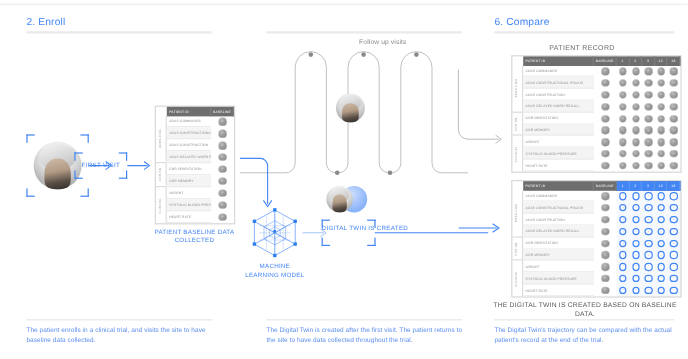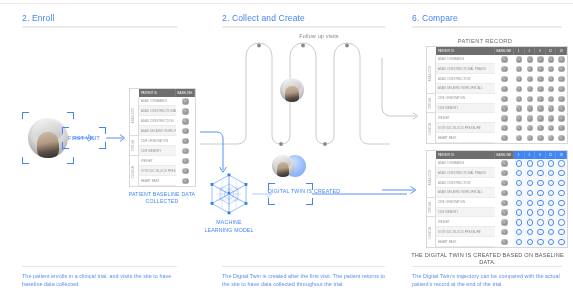--- a/index.html
+++ b/index.html
@@ -285,21 +285,20 @@
         </div>
       </div>
 
     <div class="blue-cap" style="left:112px; top:191px; width:100px;">PATIENT BASELINE DATA COLLECTED</div>
 
     <div class="caption-rule" style="left:22px; top:266px; width:155px;"></div>
     <div class="caption" style="left:22px; top:272px; width:165px;">The patient enrolls in a clinical trial, and visits the site to have baseline data collected.</div>
   </div>
 
   <div class="panel" id="panel2">
-    <div class="panel-title">2. Collect and Create</div>
     <div class="panel-rule"></div>
 
     <div class="grey-cap" style="left:84px; top:33px; width:70px;">Follow up visits</div>
 
     <svg style="position:absolute; left:0px; top:40px;" width="190" height="110" viewBox="0 0 190 110">
       <path d="M-8 104
                H38
                A8 8 0 0 0 46 96
                V16
                A13 13 0 0 1 72 16

